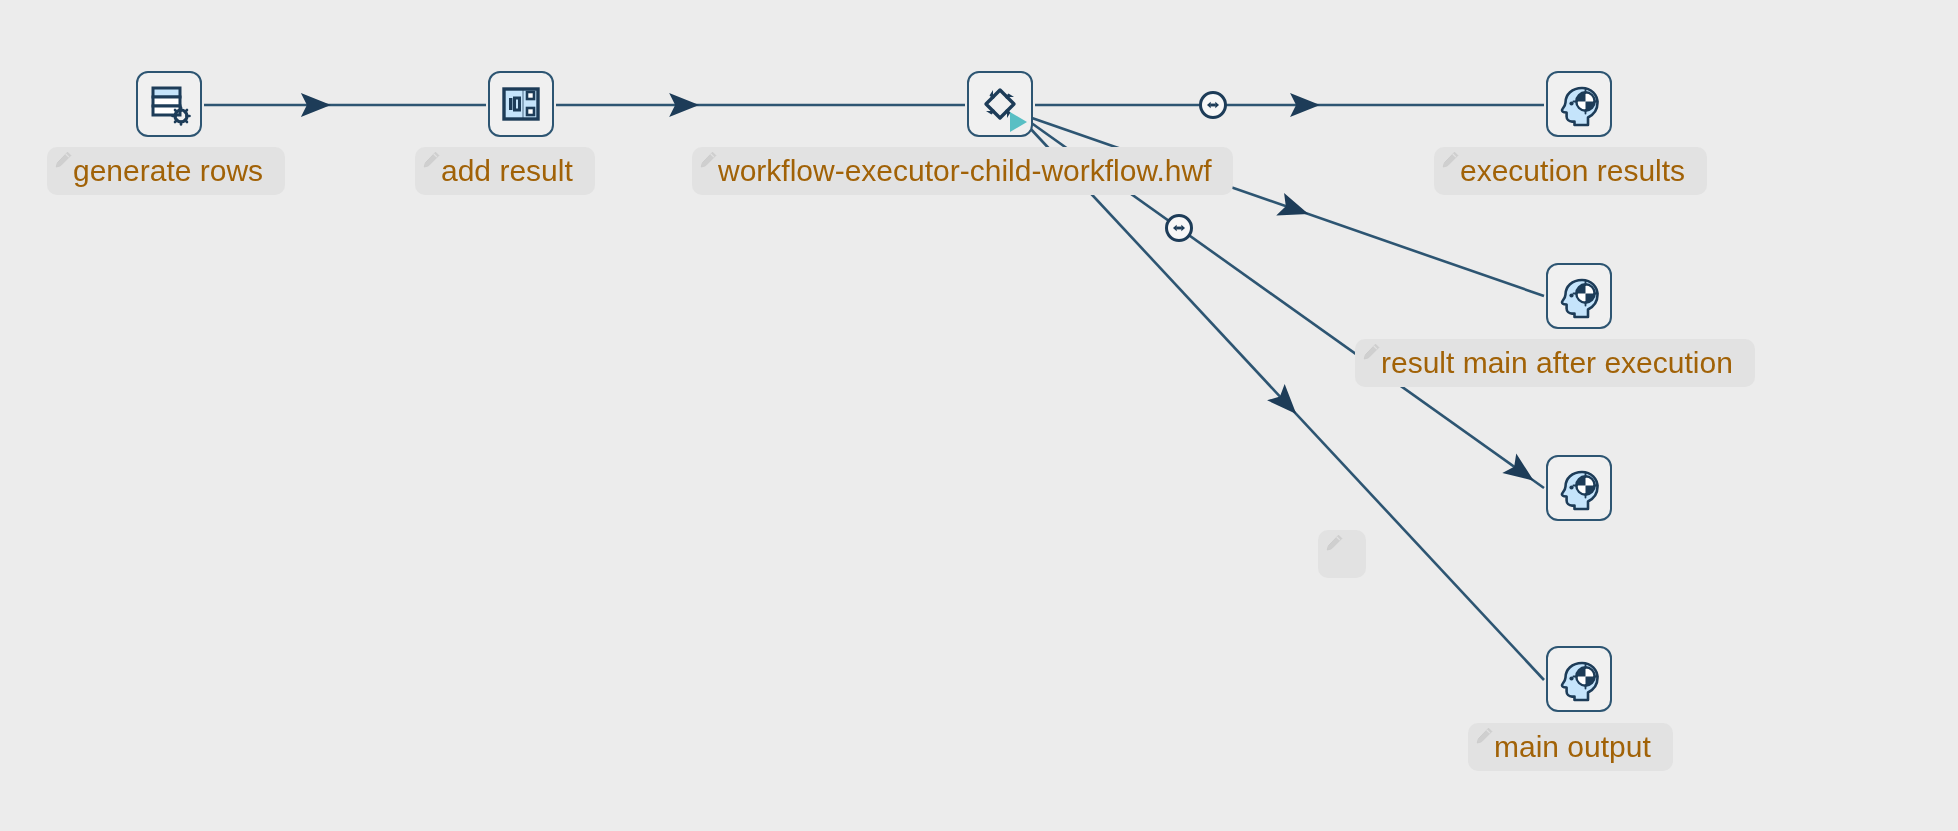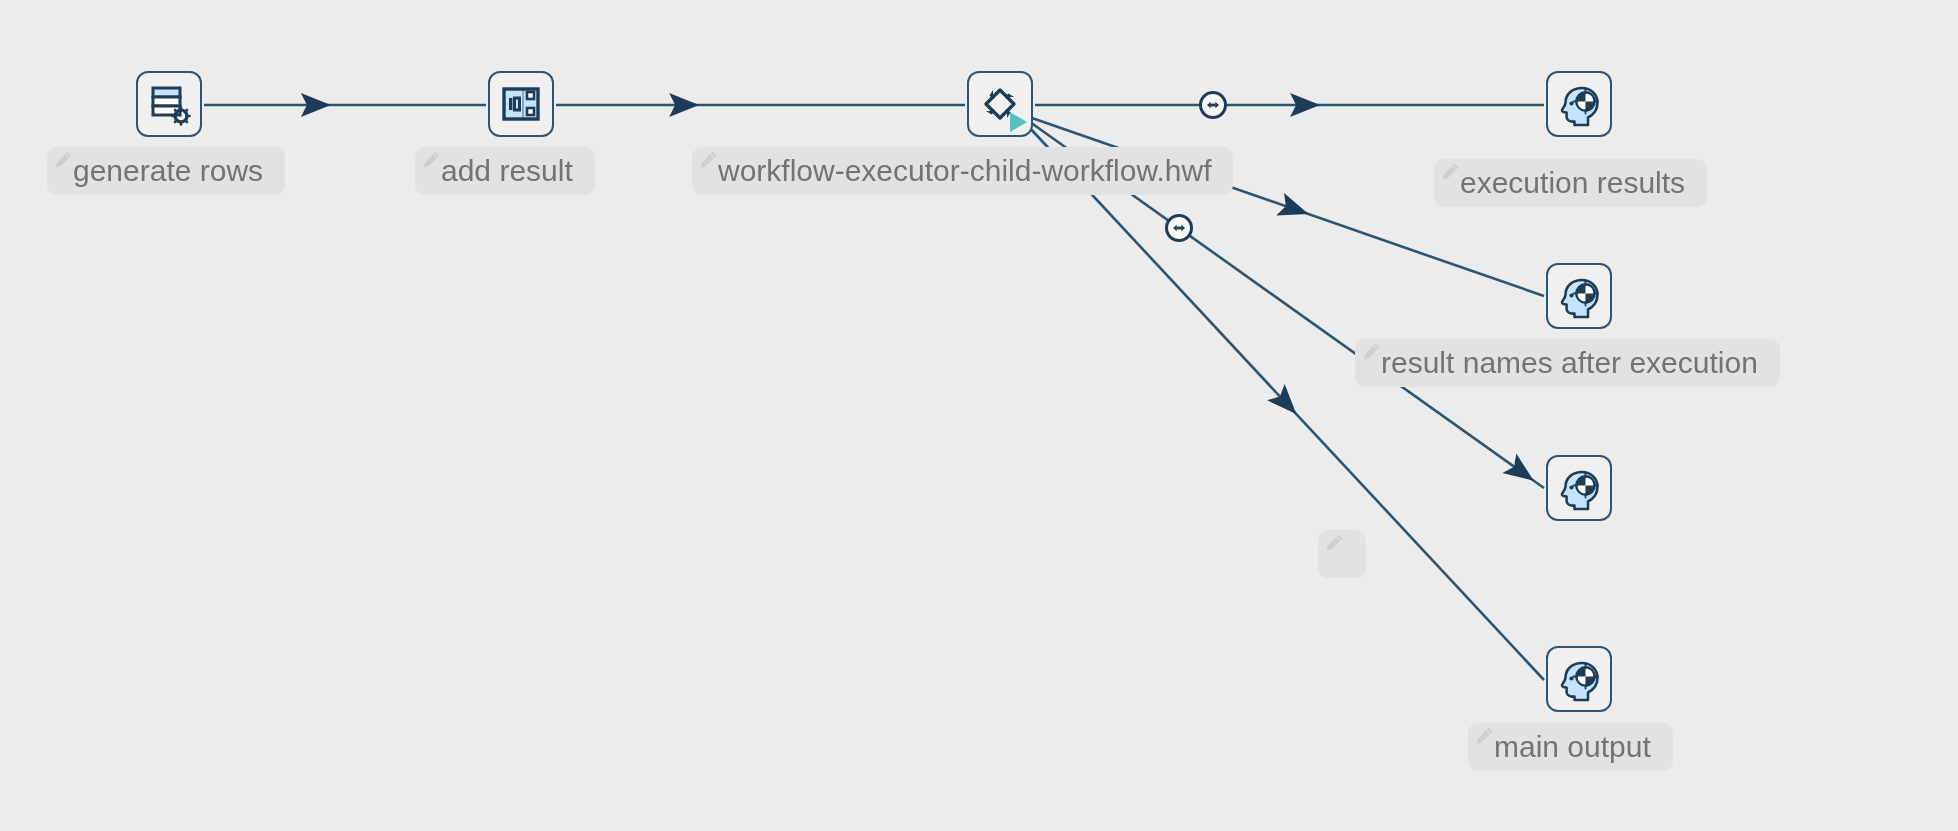--- a/index.html
+++ b/index.html
@@ -53,21 +53,21 @@
   .label {
     position: absolute;
     height: 48px;
     box-sizing: border-box;
     background: #e2e2e2;
     border-radius: 10px;
     display: flex;
     align-items: center;
     padding: 0 22px 0 26px;
     font-size: 30px;
-    color: #737373;
+    color: #a16207;
     white-space: nowrap;
     z-index: 4;
     line-height: 1;
   }
   .label .pencil-icon {
     position: absolute;
     left: 6px;
     top: 3px;
     width: 20px;
     height: 20px;
@@ -192,21 +192,21 @@
           <path d="M29.5 20.5 L29.5 11.3 A9.2 9.2 0 0 0 20.3 20.5 Z" fill="#1d3c58"></path>
           <path d="M29.5 20.5 L38.7 20.5 A9.2 9.2 0 0 1 29.5 29.7 Z" fill="#1d3c58"></path>
           <g stroke="#1d3c58" stroke-width="1.8" stroke-linecap="round">
             <line x1="29.5" y1="8.4" x2="29.5" y2="12"></line>
             <line x1="29.5" y1="29" x2="29.5" y2="32.6"></line>
             <line x1="17.4" y1="20.5" x2="21" y2="20.5"></line>
             <line x1="38" y1="20.5" x2="41.6" y2="20.5"></line>
           </g>
         </svg>
       </div>
-      <div class="label" style="left: 1434px; top: 147px; margin-top: 12px;">
+      <div class="label" style="left: 1434px; top: 147px;">
         <svg viewBox="0 0 20 20" width="20" height="20" class="pencil-icon">
           <path d="M14.5 2.2 L17.8 5.5 L7.5 15.8 L3.2 17 L4.4 12.7 Z" fill="#9a9a9a" stroke="#8d8d8d" stroke-width="1" stroke-linejoin="round"></path>
           <line x1="12.8" y1="4" x2="16" y2="7.2" stroke="#e2e2e2" stroke-width="1.2"></line>
         </svg>
         <span>execution results</span>
       </div>
       <div class="node" style="left: 1546px; top: 263px;">
         <svg width="46" height="46" viewBox="0 0 46 46">
           <path d="M26 7 C16 7 9.5 13.5 9.5 21.5 C9.5 24 8.5 25.5 6.5 28 C5.4 29.4 6.2 31 8 31.2 L10.6 31.5 L10.6 35.5 C10.6 38.4 13 40.6 16 40.6 L18.5 40.6 L18.5 44 L32 44 L32 36.5 C38 33.5 41.5 28.2 41.5 21.8 C41.5 13.6 35.2 7 26 7 Z" fill="#c5e4fb" stroke="#1d3c58" stroke-width="2.6" stroke-linejoin="round"></path>
           <circle cx="15.5" cy="22.5" r="2.1" fill="#1d3c58"></circle>
@@ -219,21 +219,21 @@
             <line x1="17.4" y1="20.5" x2="21" y2="20.5"></line>
             <line x1="38" y1="20.5" x2="41.6" y2="20.5"></line>
           </g>
         </svg>
       </div>
       <div class="label" style="left: 1355px; top: 339px;">
         <svg viewBox="0 0 20 20" width="20" height="20" class="pencil-icon">
           <path d="M14.5 2.2 L17.8 5.5 L7.5 15.8 L3.2 17 L4.4 12.7 Z" fill="#9a9a9a" stroke="#8d8d8d" stroke-width="1" stroke-linejoin="round"></path>
           <line x1="12.8" y1="4" x2="16" y2="7.2" stroke="#e2e2e2" stroke-width="1.2"></line>
         </svg>
-        <span>result names after execution</span>
+        <span>result main after execution</span>
       </div>
       <div class="node" style="left: 1546px; top: 455px;">
         <svg width="46" height="46" viewBox="0 0 46 46">
           <path d="M26 7 C16 7 9.5 13.5 9.5 21.5 C9.5 24 8.5 25.5 6.5 28 C5.4 29.4 6.2 31 8 31.2 L10.6 31.5 L10.6 35.5 C10.6 38.4 13 40.6 16 40.6 L18.5 40.6 L18.5 44 L32 44 L32 36.5 C38 33.5 41.5 28.2 41.5 21.8 C41.5 13.6 35.2 7 26 7 Z" fill="#c5e4fb" stroke="#1d3c58" stroke-width="2.6" stroke-linejoin="round"></path>
           <circle cx="15.5" cy="22.5" r="2.1" fill="#1d3c58"></circle>
           <circle cx="29.5" cy="20.5" r="9.2" fill="#ffffff" stroke="#1d3c58" stroke-width="2.4"></circle>
           <path d="M29.5 20.5 L29.5 11.3 A9.2 9.2 0 0 0 20.3 20.5 Z" fill="#1d3c58"></path>
           <path d="M29.5 20.5 L38.7 20.5 A9.2 9.2 0 0 1 29.5 29.7 Z" fill="#1d3c58"></path>
           <g stroke="#1d3c58" stroke-width="1.8" stroke-linecap="round">
             <line x1="29.5" y1="8.4" x2="29.5" y2="12"></line>

